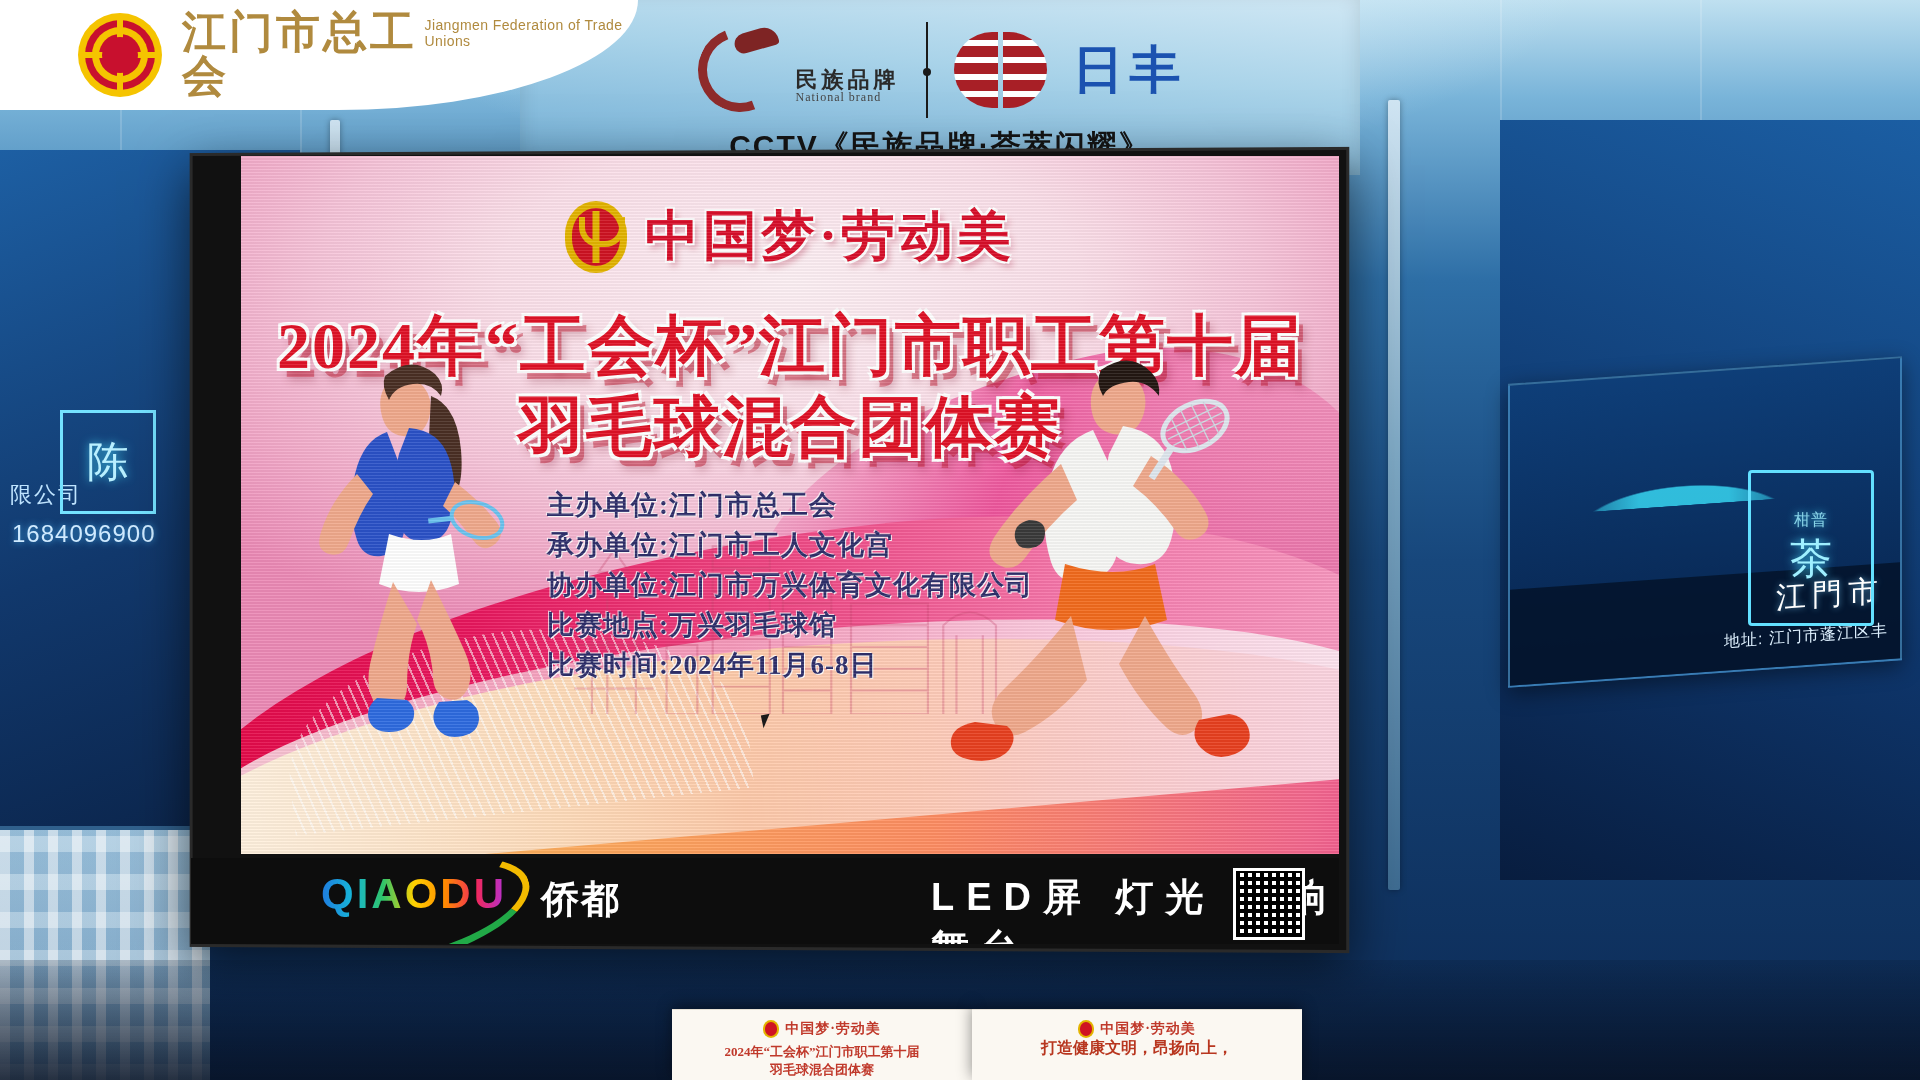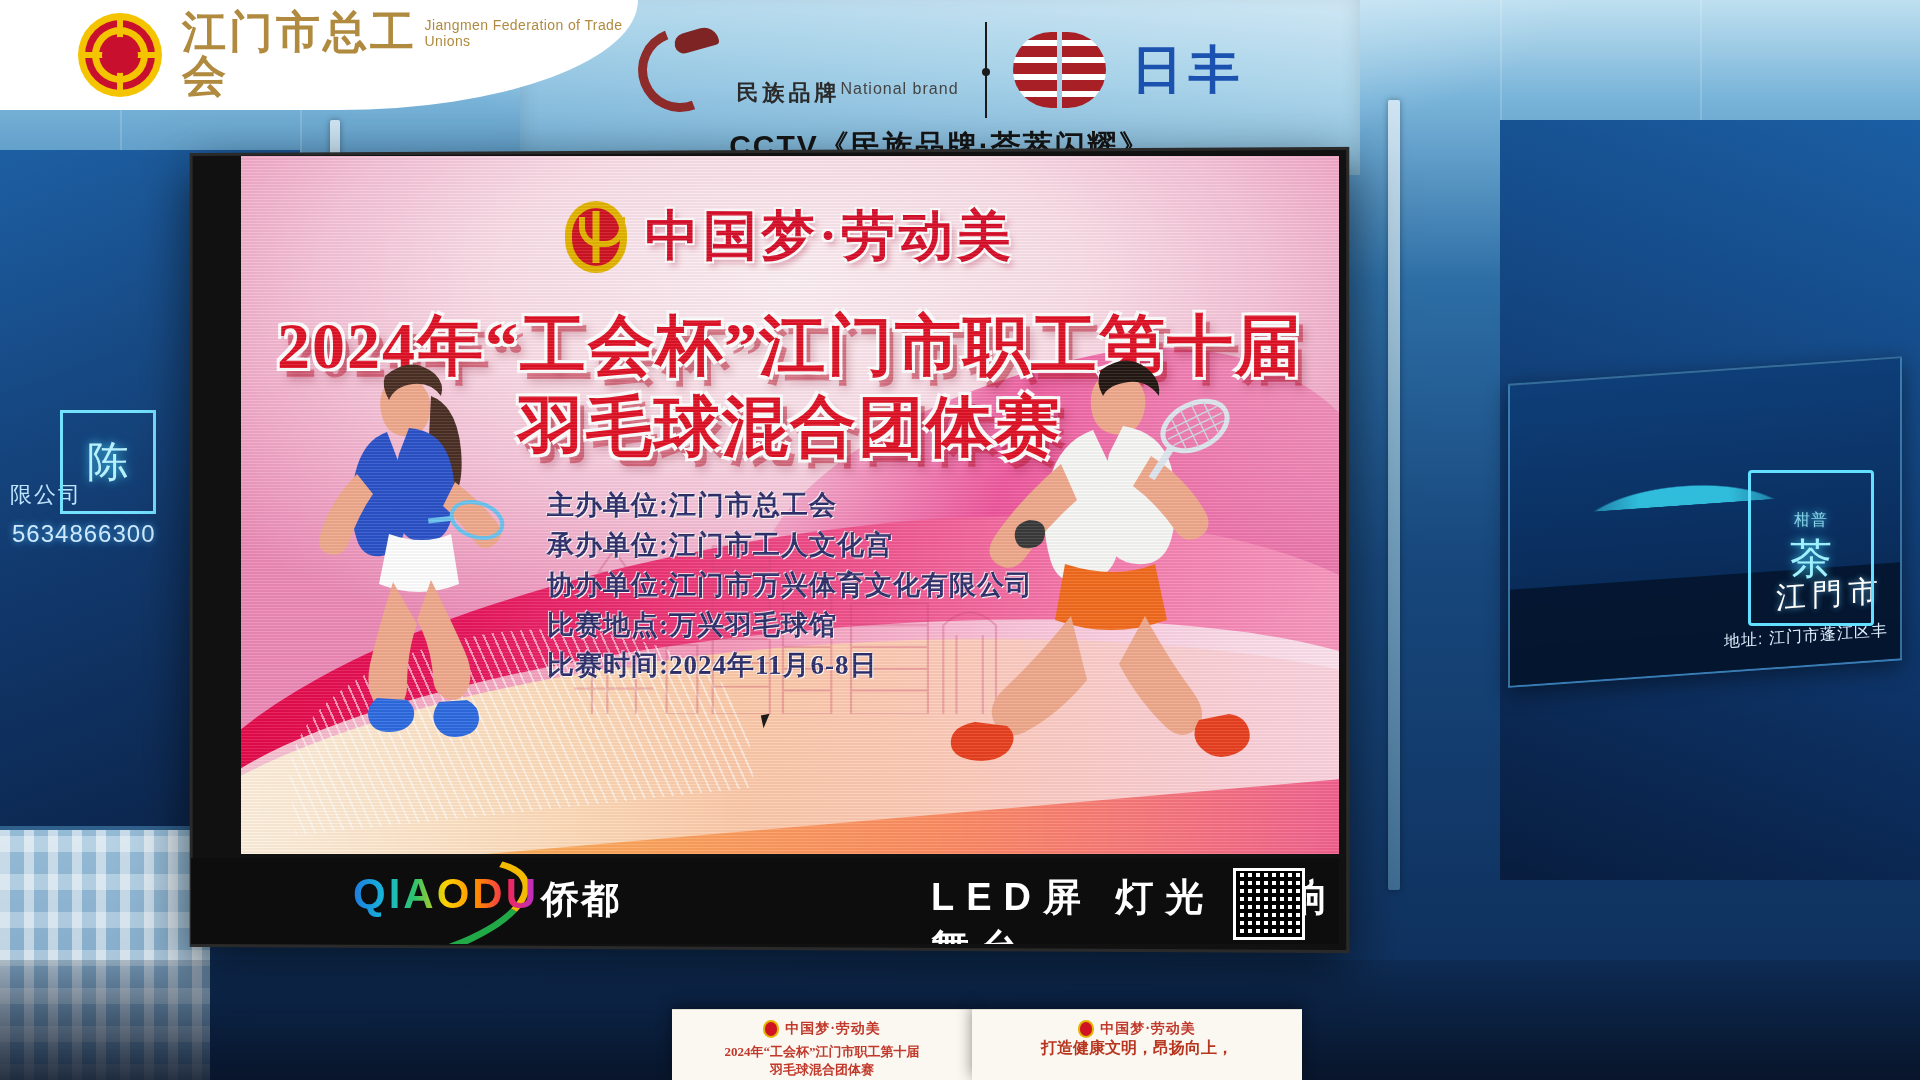--- a/index.html
+++ b/index.html
@@ -62,23 +62,23 @@
   
   .top-banner{position:absolute;left:520px;top:0;width:840px;height:175px;
     background:linear-gradient(185deg,#cfe7f4 0%,#a9d3e9 40%,#86bcdd 75%,#6aa8d0 100%);
     box-shadow:inset 0 -8px 20px rgba(0,0,0,.12);}
   .tb-row{position:absolute;left:0;right:0;top:22px;display:flex;align-items:center;justify-content:center;gap:26px;}
   .dragon-mark{position:relative;width:92px;height:92px;}
   .dragon-mark .ring{position:absolute;inset:4px;border:9px solid #8e2b2b;border-radius:50%;
     border-top-color:transparent;border-right-color:transparent;transform:rotate(24deg);}
   .dragon-mark .head{position:absolute;left:40px;top:6px;width:44px;height:20px;background:#7e2424;
     border-radius:16px 22px 6px 14px;transform:rotate(-16deg);}
-  .nb-text{display:flex;flex-direction:row;line-height:1.05;margin-left:-16px;align-self:flex-end;margin-bottom:14px;}
+  .nb-text{display:flex;flex-direction:column;line-height:1.05;margin-left:-16px;align-self:flex-end;margin-bottom:14px;}
   .nb-cn{font-size:22px;color:#2a2a2a;letter-spacing:4px;font-weight:bold;}
-  .nb-en{font-size:16px;color:#444;letter-spacing:1px;}
+  .nb-en{font-size:12px;color:#444;letter-spacing:1px;font-family:Liberation Serif, serif;}
   .divider-v{width:2px;height:96px;background:#1a1a1a;position:relative;}
   .divider-v::after{content:"";position:absolute;left:-3px;top:46px;width:8px;height:8px;background:#1a1a1a;border-radius:50%;}
   .rf-mark{display:flex;gap:5px;}
   .rf-half{width:44px;height:76px;background:
       repeating-linear-gradient(0deg,#a81f26 0 11px,#fff 11px 17px);}
   .rf-half.l{border-radius:76px 0 0 76px;}
   .rf-half.r{border-radius:0 76px 76px 0;}
   .rf-cn{font-size:51px;color:#1b52b0;font-weight:bold;letter-spacing:6px;font-family:"Liberation Sans",sans-serif;}
   .cctv-line{position:absolute;left:0;right:0;top:126px;text-align:center;font-size:30px;color:#141414;
     font-weight:bold;letter-spacing:2px;}
@@ -133,21 +133,21 @@
   
   .player{position:absolute;z-index:25;}
   .p-female{left:40px;bottom:110px;width:260px;height:420px;}
   .p-male{right:60px;bottom:90px;width:360px;height:430px;}
 
   
   .led-strip{position:absolute;left:6px;right:6px;bottom:6px;height:86px;background:#0d0d0d;overflow:hidden;}
   .qiaodu{position:absolute;left:130px;top:12px;font-size:42px;font-weight:bold;letter-spacing:3px;
     font-family:"Liberation Sans",sans-serif;
     background:linear-gradient(90deg,#1f7ae0,#17b6d8,#2fc46a,#ffd200,#ff8a00,#f0285a,#b131d6);
-    -webkit-background-clip:text;background-clip:text;color:transparent;margin-left:32px;}
+    -webkit-background-clip:text;background-clip:text;color:transparent;}
   .qd-arc{position:absolute;left:118px;top:8px;width:210px;height:78px;border:7px solid transparent;
     border-bottom-color:#23b24b;border-right-color:#ffc400;border-radius:50%;transform:rotate(-16deg);opacity:.95;}
   .qd-cn{position:absolute;left:350px;top:16px;font-size:38px;color:#fff;font-weight:bold;letter-spacing:2px;
     font-family:"Liberation Serif",serif;}
   .led-svc{position:absolute;left:740px;top:14px;font-size:38px;color:#fff;letter-spacing:12px;font-weight:bold;}
   .qr{position:absolute;right:34px;top:10px;width:66px;height:66px;background:#fff;
     background-image:
       repeating-linear-gradient(90deg,#000 0 4px,#fff 4px 8px),
       repeating-linear-gradient(0deg,#000 0 4px,#fff 4px 8px);
     background-blend-mode:multiply;border:3px solid #fff;}
@@ -194,21 +194,21 @@
   <div class="tent-fold" style="left:300px;"></div>
   <div class="tent-fold" style="left:1500px;"></div>
   <div class="tent-fold" style="left:1700px;"></div>
   <div class="girder" style="left:330px;top:120px;width:10px;height:760px;"></div>
   <div class="girder" style="left:1388px;top:100px;width:12px;height:790px;"></div>
   <div class="girder" style="left:1820px;top:150px;width:10px;height:700px;"></div>
 
   <div class="left-wall"></div>
 
   <div class="lim-txt">限公司</div>
-  <div class="phone-txt">5634866300</div>
+  <div class="phone-txt">1684096900</div>
   <div class="chen-box">陈</div>
   <div class="dongou">東歐</div>
   <div class="water-stack"></div>
 
   <div class="right-wall"></div>
   <div class="tri"></div>
   <div class="jm-board">
     <div class="jm-bridge"></div>
     <div class="jm-strip"></div>
     <div class="jm-title">江門市</div>

